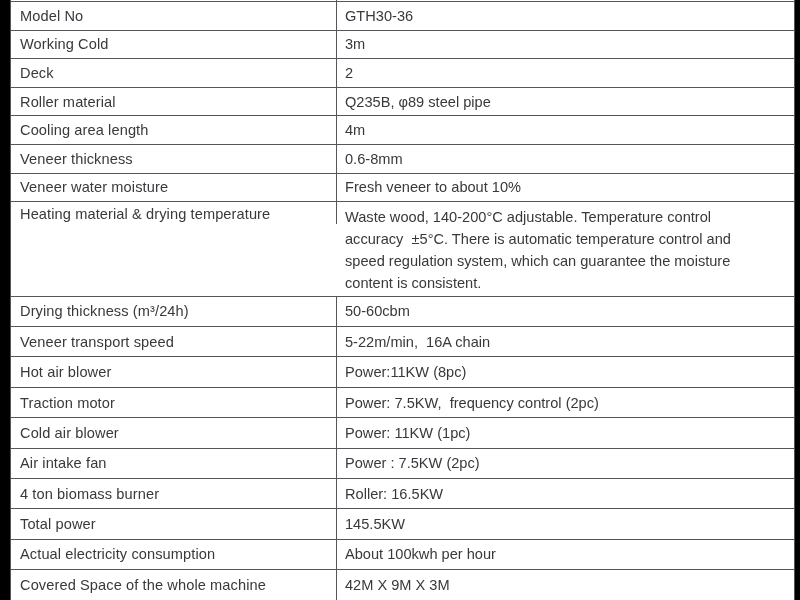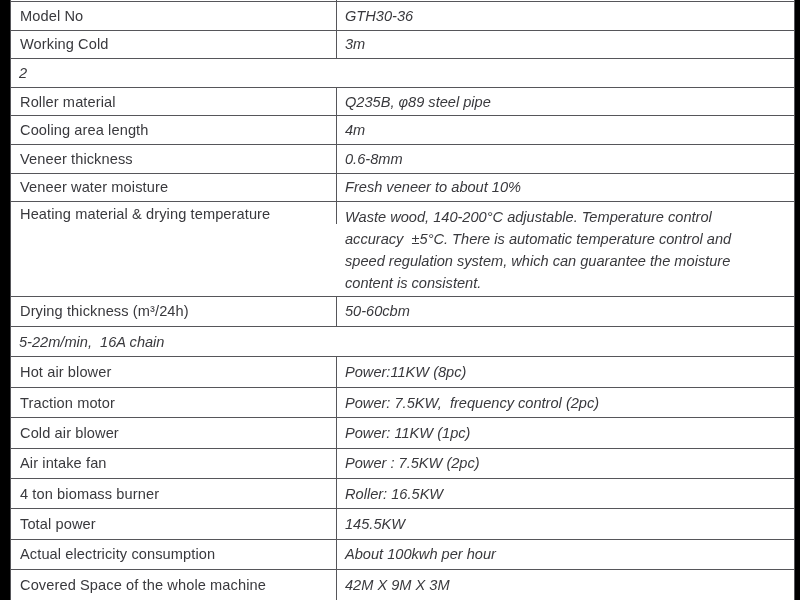--- a/index.html
+++ b/index.html
@@ -39,21 +39,20 @@
     flex: 0 0 326px;
     width: 326px;
     border-right: 1.6px solid #56565a;
     padding: 2px 8px 2px 9px;
     letter-spacing: 0.1px;
   }
   .value-cell {
     flex: 1 1 auto;
     padding: 2px 6px 2px 8px;
     white-space: pre-wrap;
-    font-style: italic;
   }
   .row.multiline { align-items: flex-start; }
   .row.multiline .cell { align-items: flex-start; }
   .row.multiline .label-cell { padding-top: 4px; }
   .row.multiline .value-cell { padding-top: 3.5px; line-height: 22px; }
 </style>
 </head>
 <body>
 
 <div class="page">
@@ -68,20 +67,21 @@
     <div class="cell label-cell">Model No</div>
     <div class="cell value-cell">GTH30-36</div>
   </div>
 
   <div class="row">
     <div class="cell label-cell">Working Cold</div>
     <div class="cell value-cell">3m</div>
   </div>
 
   <div class="row">
+    <div class="cell label-cell">Deck</div>
     <div class="cell value-cell">2</div>
   </div>
 
   <div class="row">
     <div class="cell label-cell">Roller material</div>
     <div class="cell value-cell">Q235B, φ89 steel pipe</div>
   </div>
 
 
   <div class="row">
@@ -106,20 +106,21 @@
 speed regulation system, which can guarantee the moisture
 content is consistent.</div>
   </div>
 
   <div class="row">
     <div class="cell label-cell">Drying thickness (m³/24h)</div>
     <div class="cell value-cell">50-60cbm</div>
   </div>
 
   <div class="row">
+    <div class="cell label-cell">Veneer transport speed</div>
     <div class="cell value-cell">5-22m/min,  16A chain</div>
   </div>
 
   <div class="row">
     <div class="cell label-cell">Hot air blower</div>
     <div class="cell value-cell">Power:11KW (8pc)</div>
   </div>
 
   <div class="row">
     <div class="cell label-cell">Traction motor</div>

